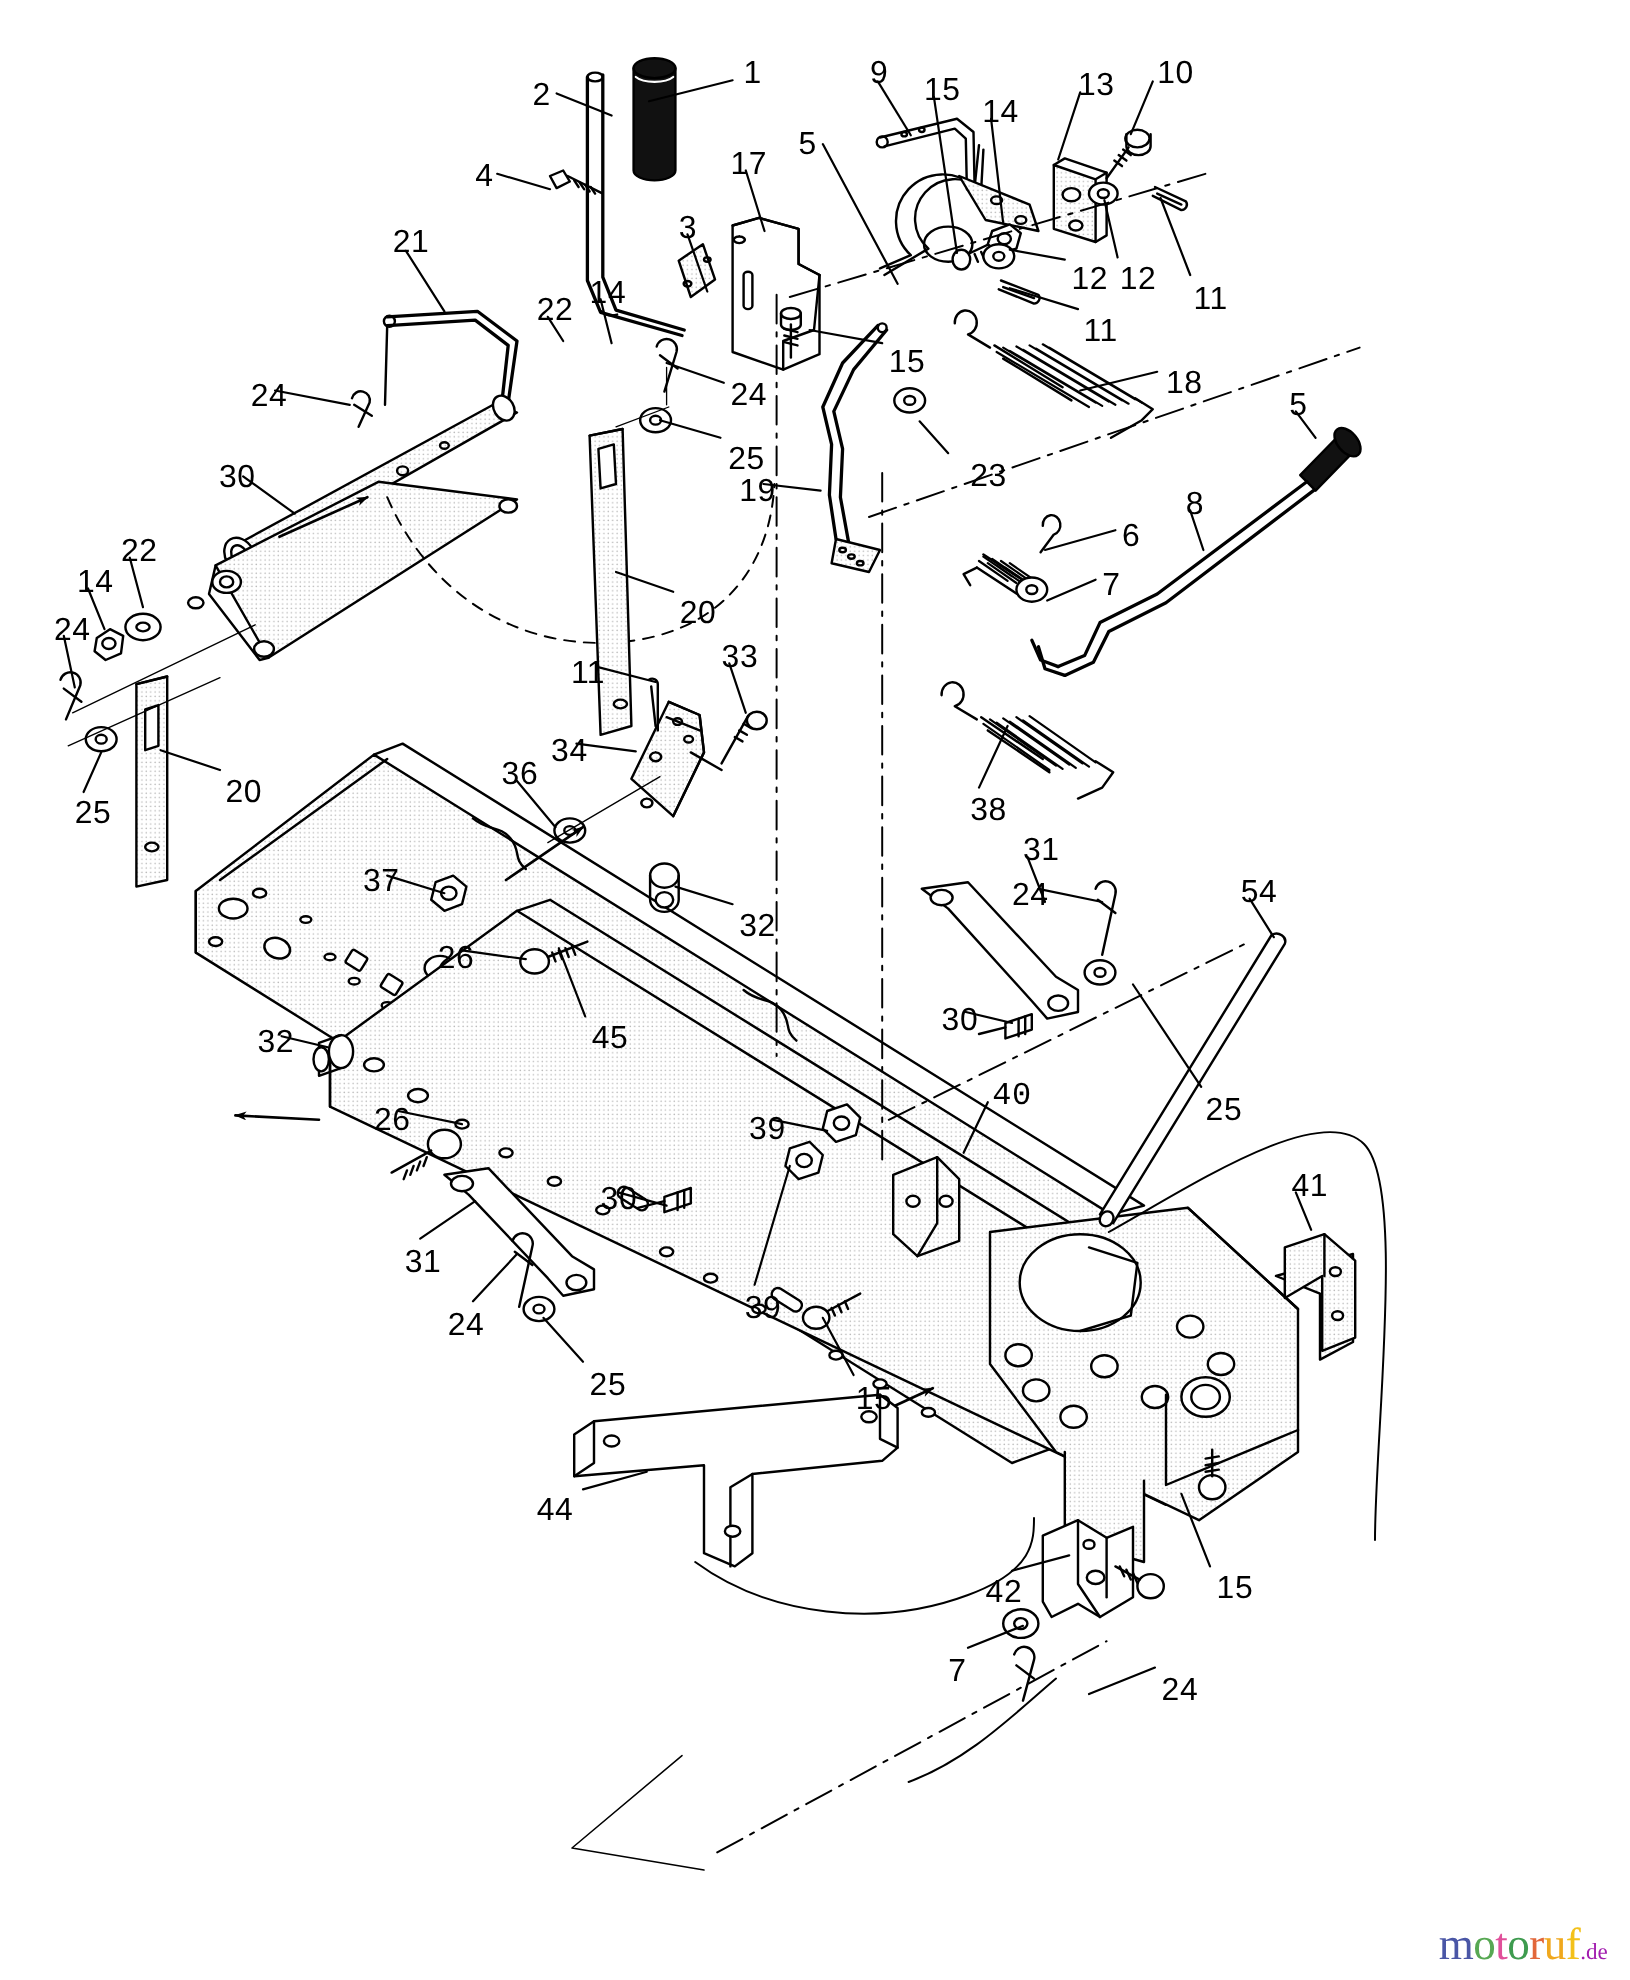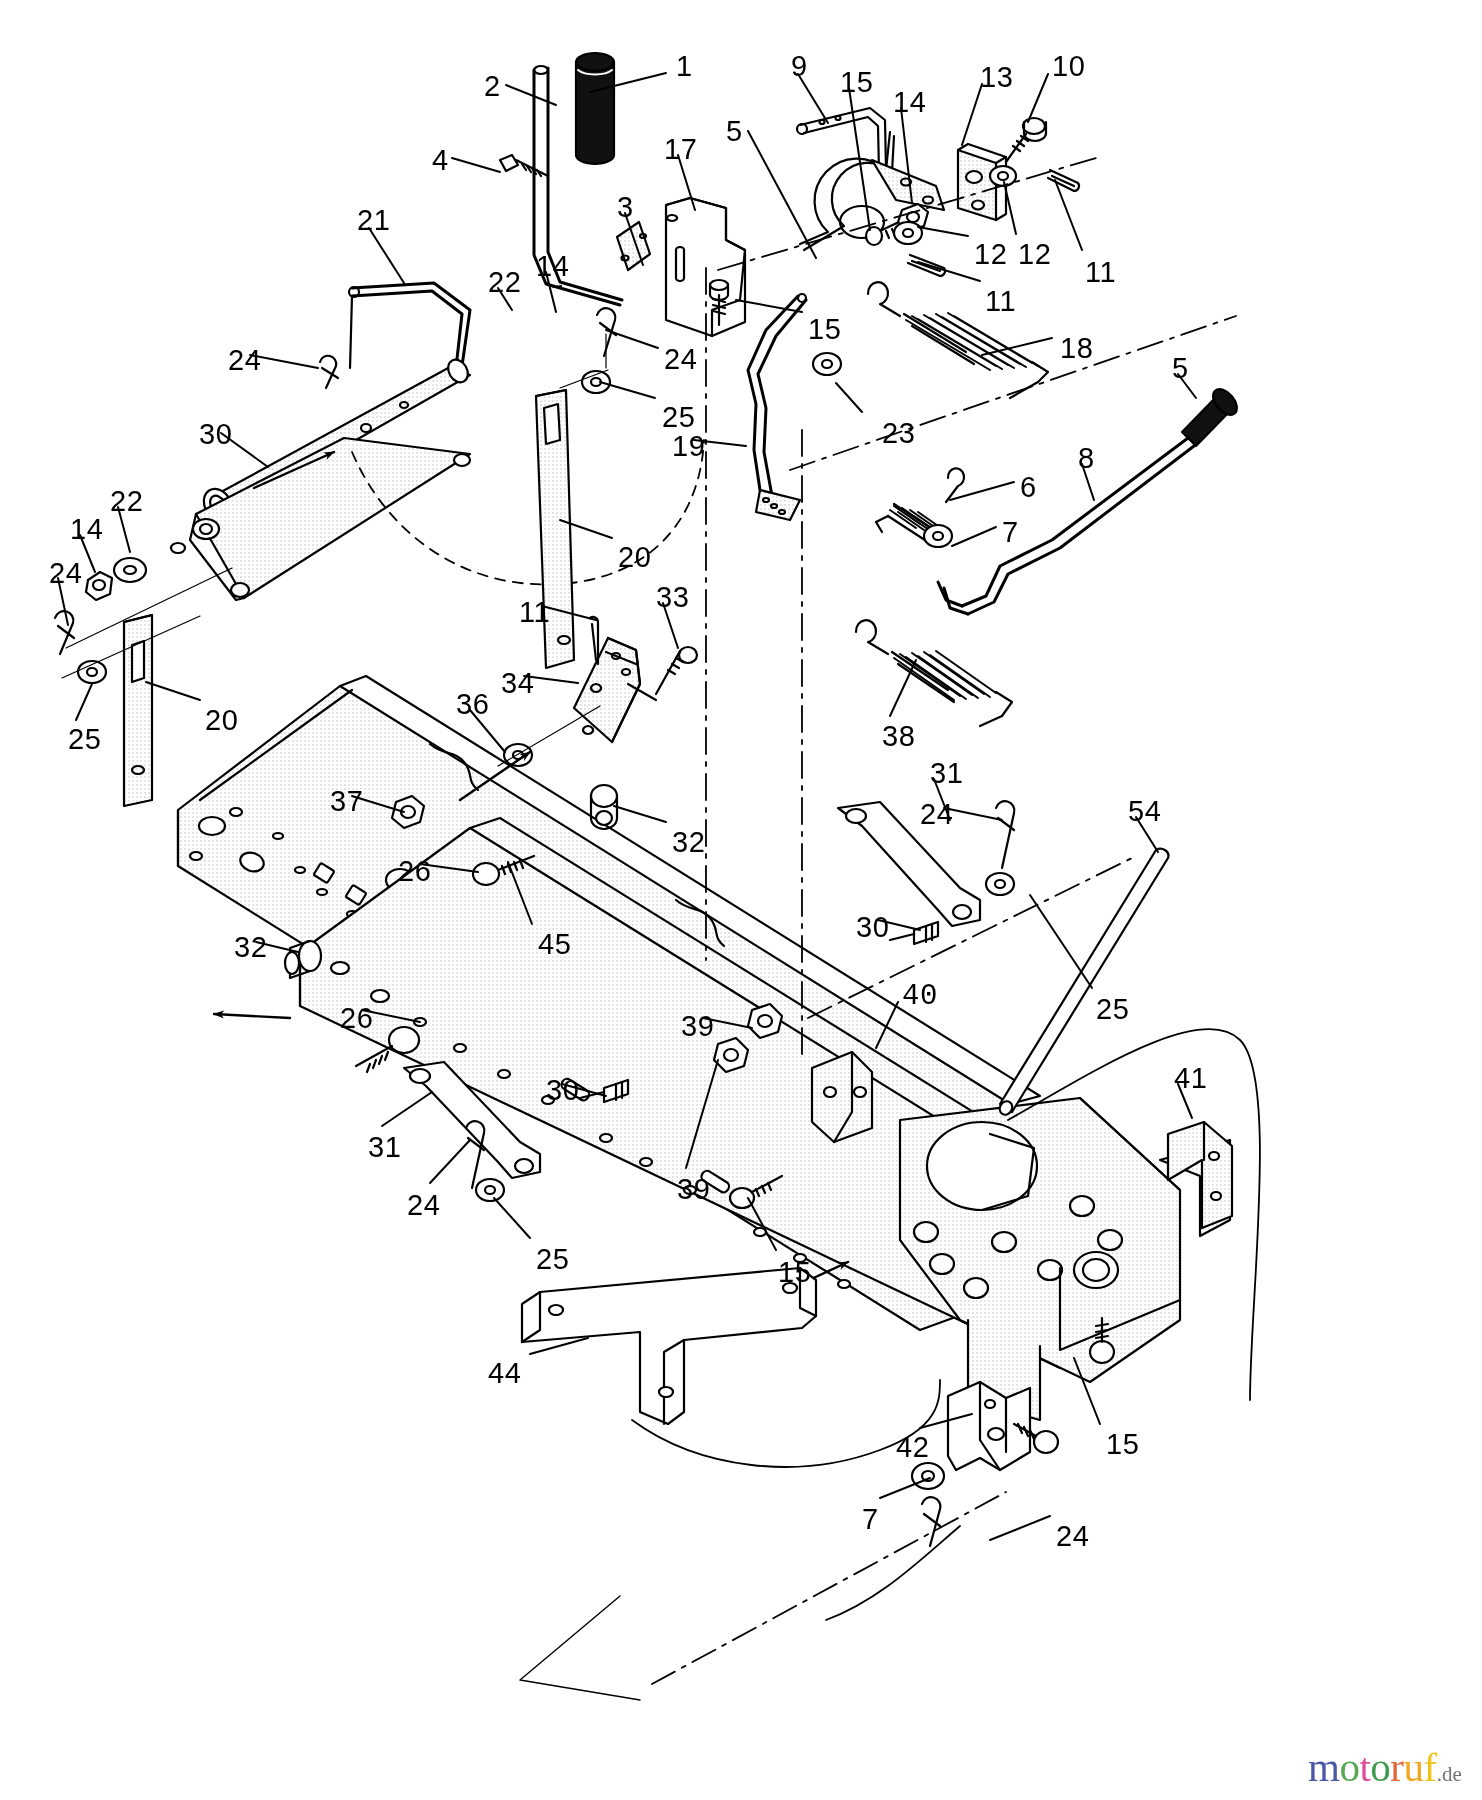--- a/index.html
+++ b/index.html
@@ -44,21 +44,21 @@
     letter-spacing: -0.5px;
   }
   #watermark .wm-m { color: #4a56a6; }
   #watermark .wm-o1 { color: #57a853; }
   #watermark .wm-t { color: #e0509a; }
   #watermark .wm-o2 { color: #3e9b4f; }
   #watermark .wm-r { color: #e2673a; }
   #watermark .wm-u { color: #f0a81e; }
   #watermark .wm-f { color: #f3c11a; }
   #watermark .wm-de {
-    color: #737373;
+    color: #a21caf;
     font-size: 21px;
     letter-spacing: 0;
   }
 </style>
 </head>
 <body>
 
 <div id="page">
 
   <svg id="artwork" viewBox="0 0 1482 1800" xmlns="http://www.w3.org/2000/svg">

